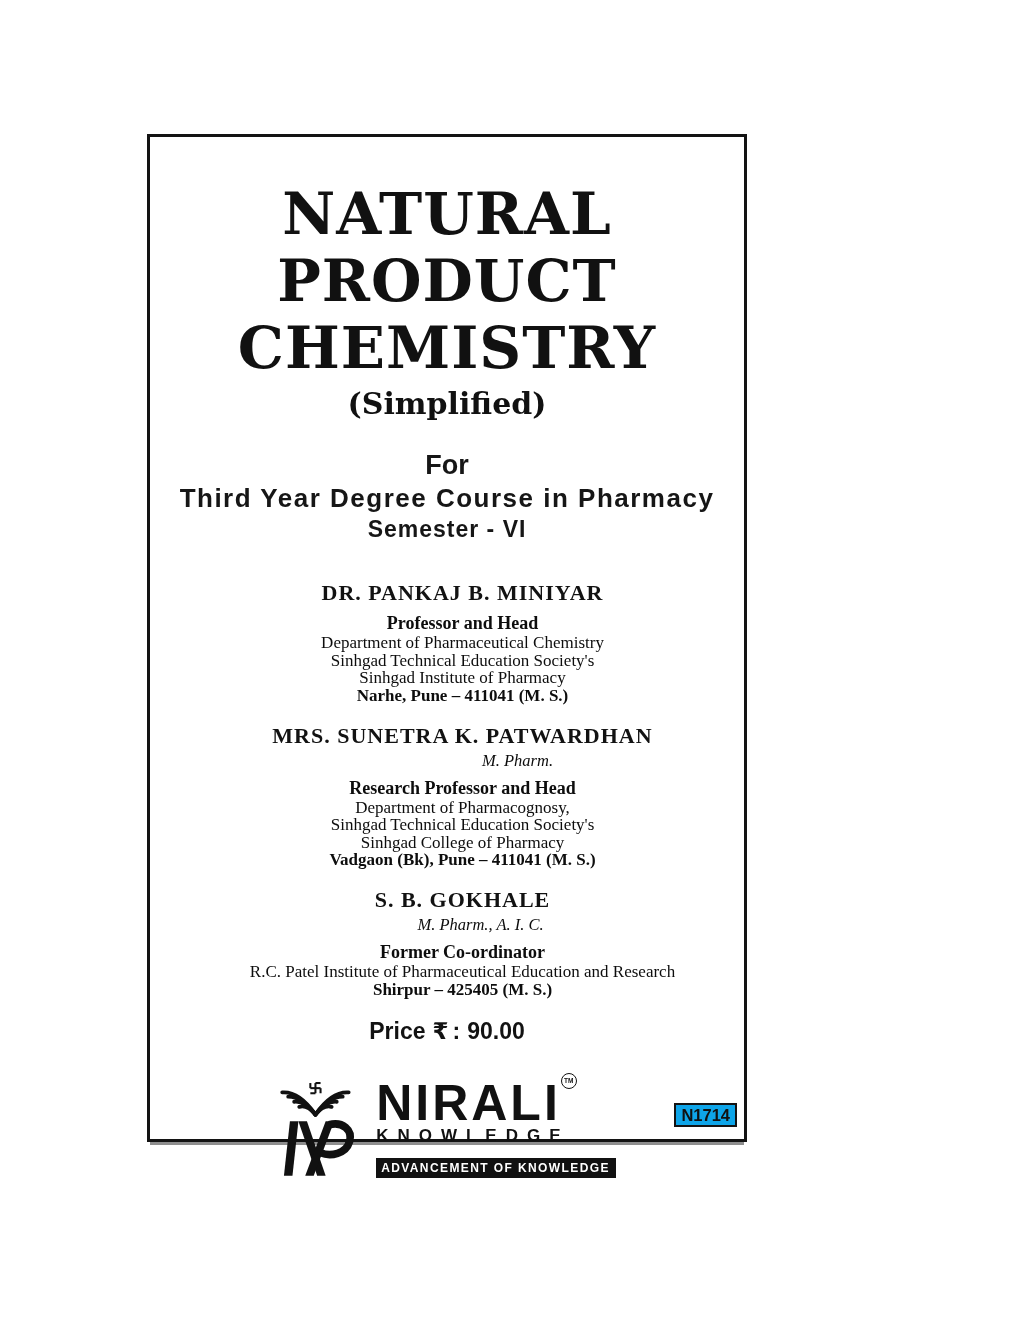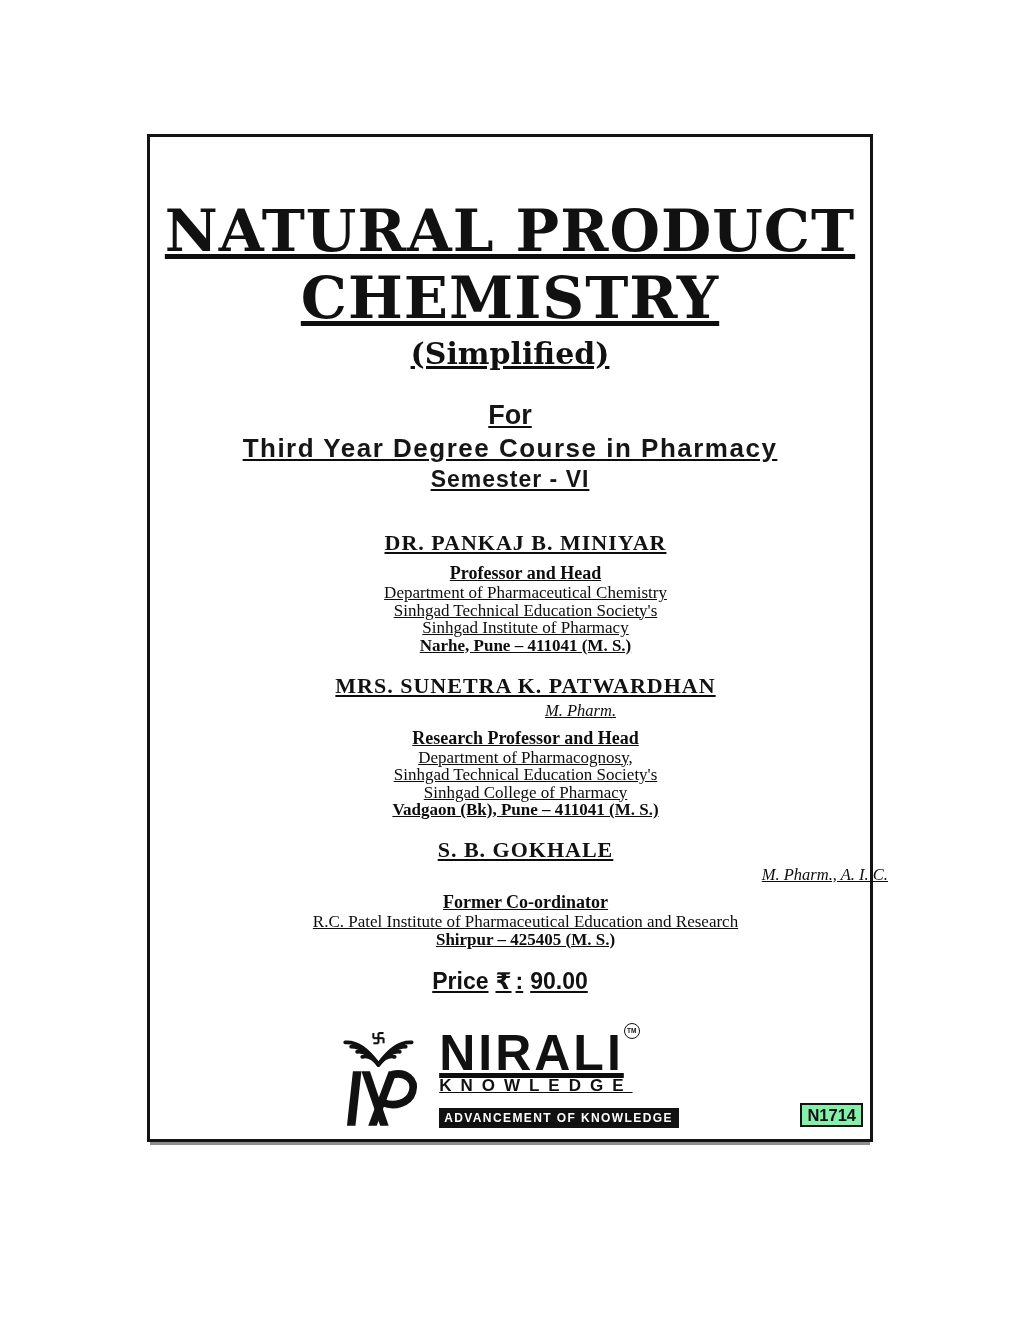--- a/index.html
+++ b/index.html
@@ -9,28 +9,27 @@
     height: 1320px;
     background: #ffffff;
     overflow: hidden;
     font-family: "Liberation Serif", serif;
     color: #0d0d0d;
   }
   .frame {
     position: absolute;
     left: 147px;
     top: 134px;
-    width: 726px;
+    width: 600px;
     height: 1008px;
     box-sizing: border-box;
     border: 3px solid #131313;
     box-shadow: 0 6px 0 -3px #8e8e8e;
     text-align: center;
-    padding-top: 61px;
-    text-decoration: underline;
+    padding-top: 44px;
   }
   
   .book-title {
     font-family: "DejaVu Serif", serif;
     font-weight: bold;
     font-size: 58px;
     line-height: 67px;
     letter-spacing: 1px;
     color: #111111;
     margin: 0;
@@ -64,21 +63,21 @@
     color: #121212;
   }
   .author-qual {
     font-size: 16.5px;
     line-height: 21px;
     font-style: italic;
     margin-top: 1px;
   }
   .authors .author:nth-child(1) .author-qual { transform: translateX(30px); }
   .authors .author:nth-child(2) .author-qual { transform: translateX(55px); }
-  .authors .author:nth-child(3) .author-qual { transform: translateX(18px); text-align: right; }
+  .authors .author:nth-child(3) .author-qual { transform: translateX(18px); }
   .author-role {
     font-size: 18px;
     line-height: 21px;
     font-weight: bold;
     margin-top: 7px;
   }
   .org-line   { font-size: 17px; line-height: 17.5px; }
   .author-address {
     font-size: 17px;
     line-height: 18px;
@@ -158,21 +157,21 @@
     position: absolute;
     right: 7px;
     bottom: 12px;
     border: 2.5px solid #131313;
     padding: 0 5px;
     font-family: "Liberation Sans", sans-serif;
     font-weight: bold;
     font-size: 16.5px;
     line-height: 20px;
     color: #111111;
-    background: #86efac;
+    background: #0ea5e9;
   }
 </style>
 </head>
 <body>
 
 <div class="page">
   <div class="frame">
 
     <h1 class="book-title">
       <span>NATURAL PRODUCT</span><br>

